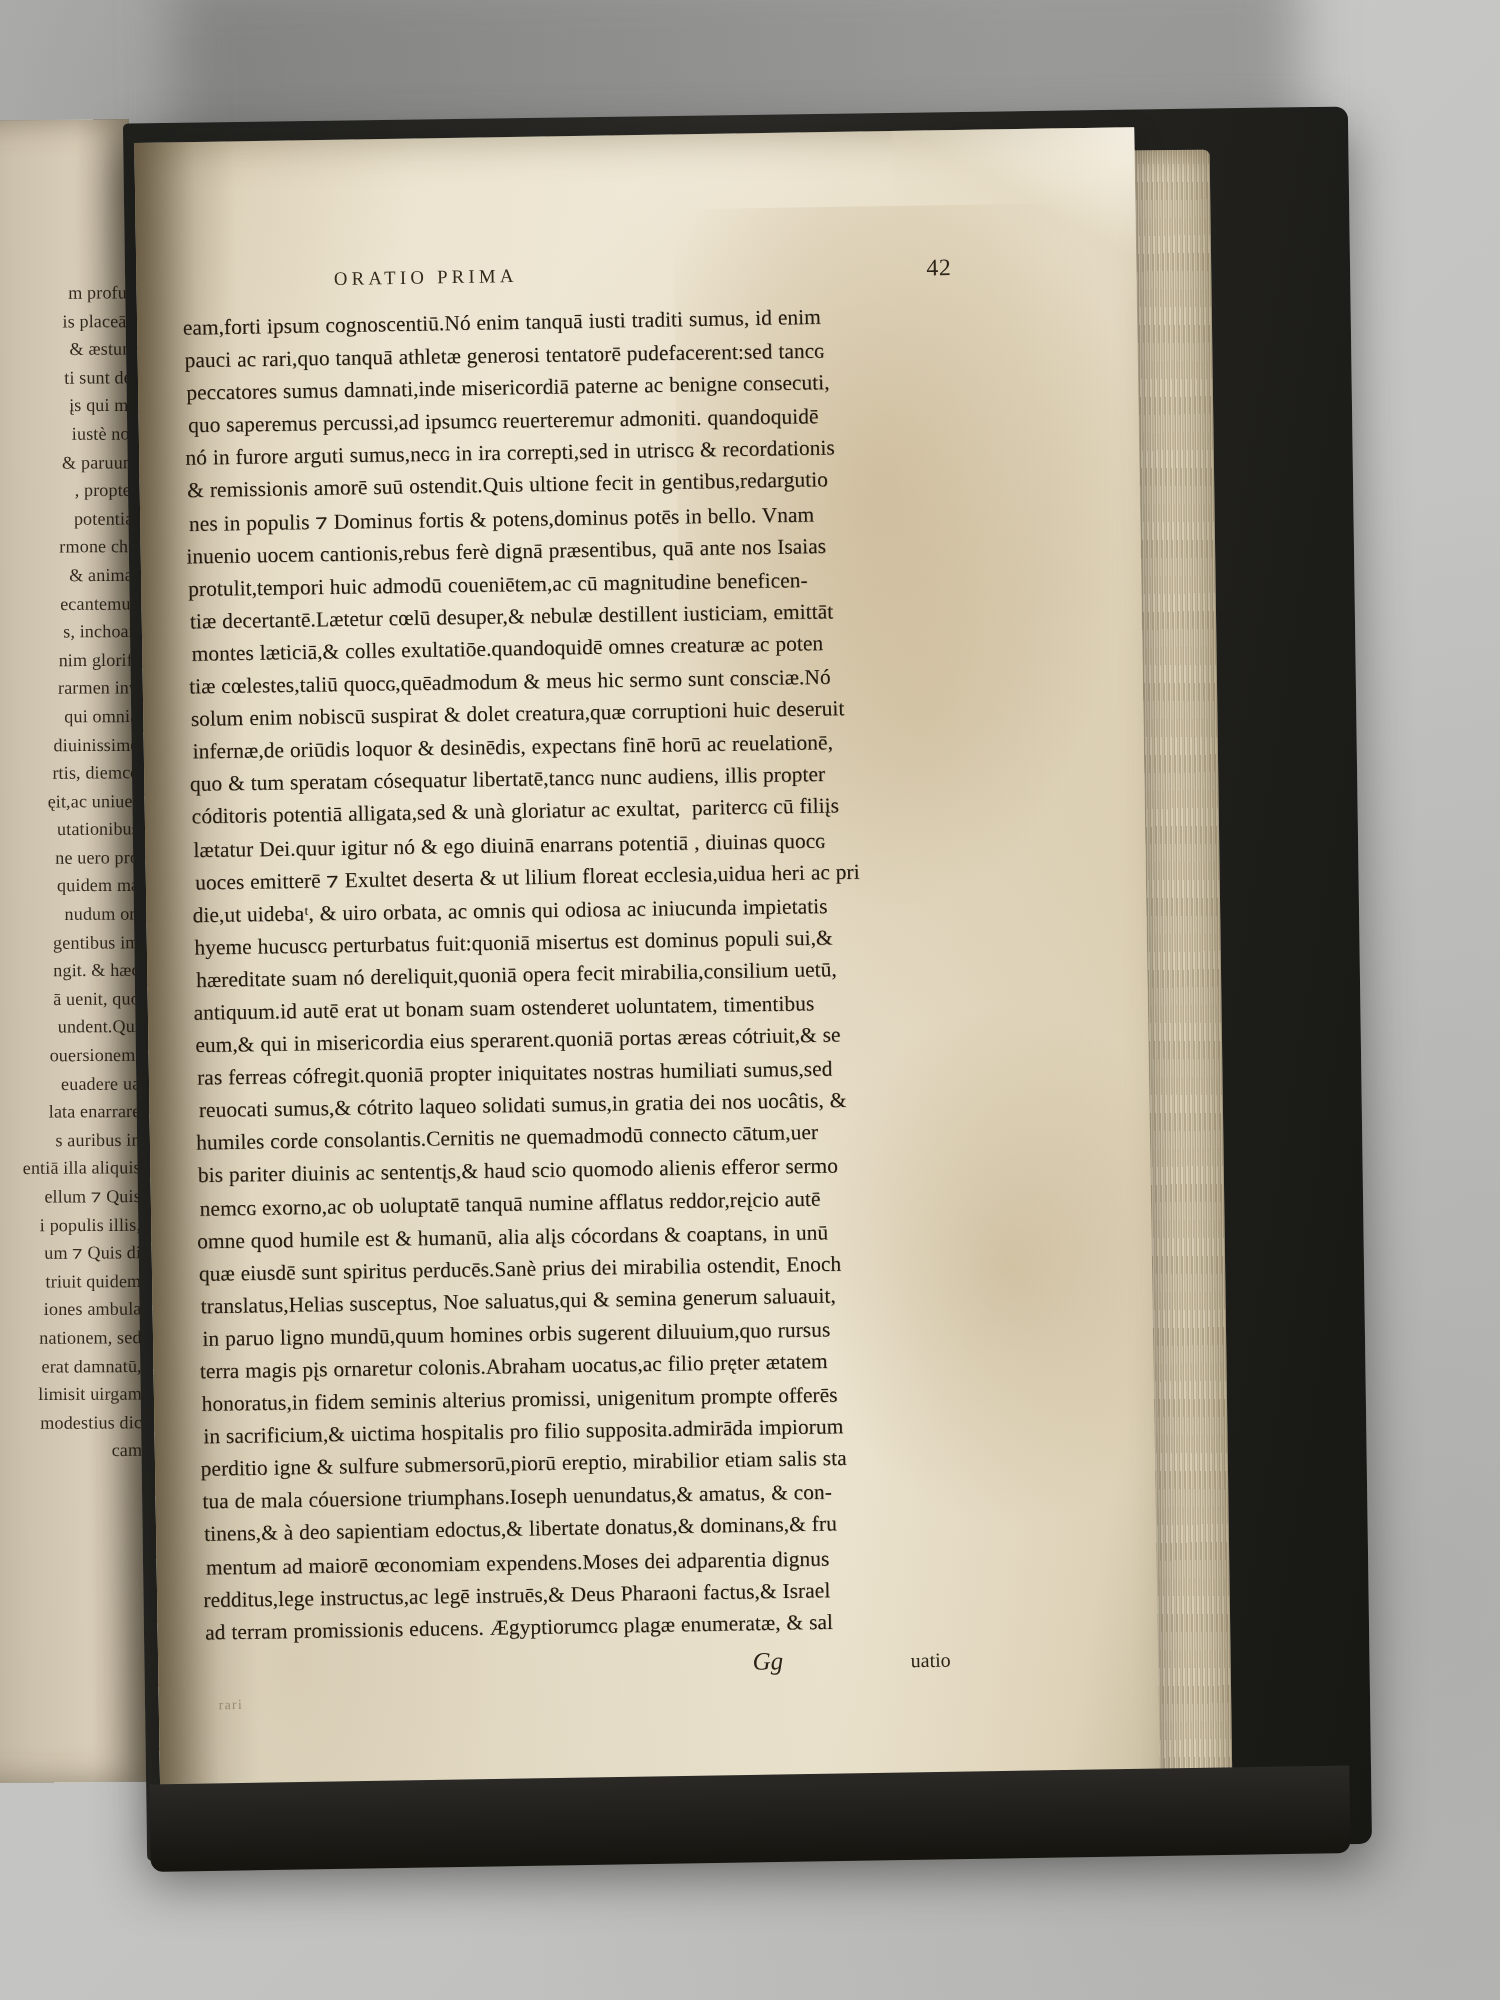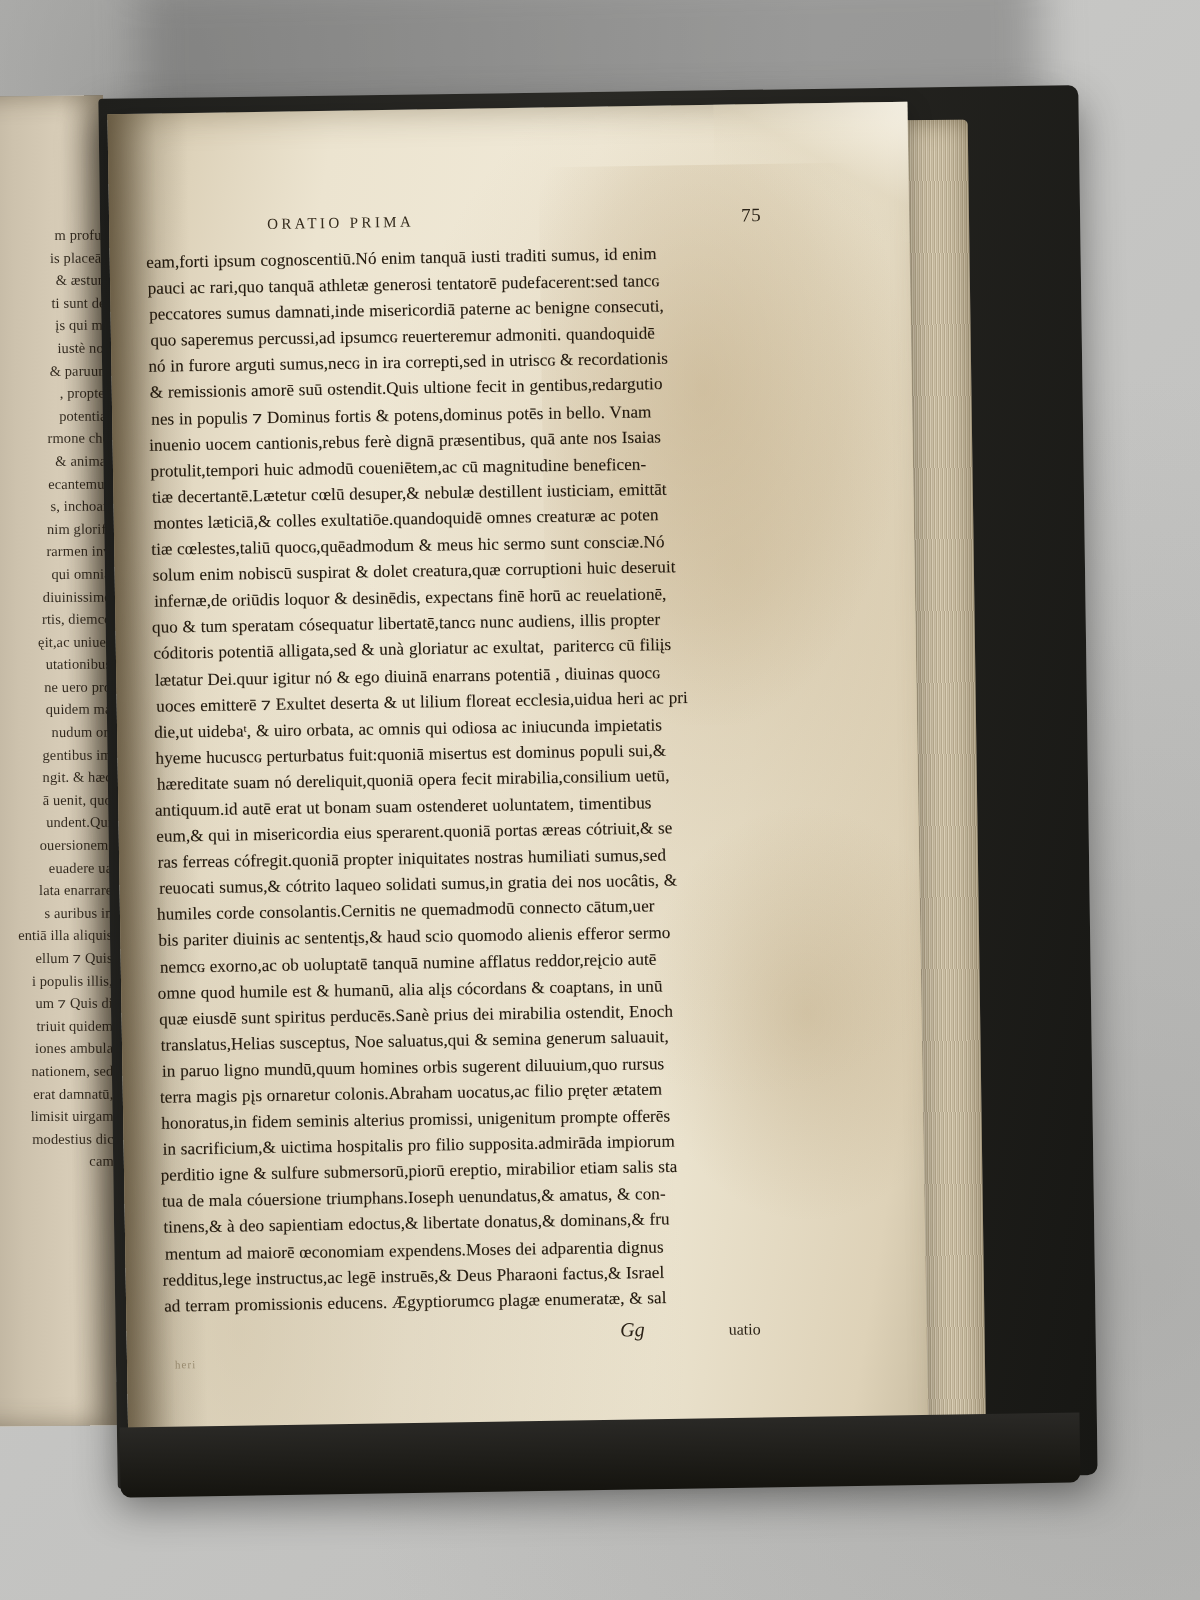--- a/index.html
+++ b/index.html
@@ -203,20 +203,21 @@
     gap: 84px;
   }
   .signature {
     font-size: 20px;
     color: #2b2217;
     font-style: italic;
   }
   .catchword {
     font-size: 16px;
     color: #2b2217;
+    margin-left: 18px;
   }
   .faint-mark {
     position: absolute;
     left: 10px;
     bottom: -22px;
     font-size: 11px;
     color: rgba(110,92,62,0.55);
     letter-spacing: 1px;
   }
 
@@ -292,21 +293,21 @@
   <div class="page">
     <div class="page-stain"></div>
     <div class="page-stain2"></div>
     <div class="gutter-shade"></div>
     <div class="corner-curl"></div>
 
     <div class="textblock">
 
       <div class="header-row">
         <div class="running-head">ORATIO PRIMA</div>
-        <div class="folio">75</div>
+        <div class="folio">42</div>
       </div>
 
       <div class="body-text">
           <span class="ln" style="transform: translateX(-1.5px) rotate(-0.08deg);">eam,forti ipsum cognoscentiū.Nó enim tanquā iusti traditi sumus, id enim</span>
           <span class="ln" style="transform: translateX(-0.5px) rotate(0.04deg);">pauci ac rari,quo tanquā athletæ generosi tentatorē pudefacerent:sed tancɢ</span>
           <span class="ln" style="transform: translateX(0.5px) rotate(-0.04deg);">peccatores sumus damnati,inde misericordiā paterne ac benigne consecuti,</span>
           <span class="ln" style="transform: translateX(1.5px) rotate(0.08deg);">quo saperemus percussi,ad ipsumcɢ reuerteremur admoniti. quandoquidē</span>
           <span class="ln" style="transform: translateX(-1px) rotate(0deg);">nó in furore arguti sumus,necɢ in ira correpti,sed in utriscɢ &amp; recordationis</span>
           <span class="ln" style="transform: translateX(0px) rotate(-0.08deg);">&amp; remissionis amorē suū ostendit.Quis ultione fecit in gentibus,redargutio</span>
           <span class="ln" style="transform: translateX(1px) rotate(0.04deg);">nes in populis ⁊ Dominus fortis &amp; potens,dominus potēs in bello. Vnam</span>
@@ -344,18 +345,18 @@
           <span class="ln" style="transform: translateX(1.5px) rotate(0.08deg);">mentum ad maiorē œconomiam expendens.Moses dei adparentia dignus</span>
           <span class="ln" style="transform: translateX(-1px) rotate(0deg);">redditus,lege instructus,ac legē instruēs,&amp; Deus Pharaoni factus,&amp; Israel</span>
           <span class="ln" style="transform: translateX(0px) rotate(-0.08deg);">ad terram promissionis educens. Ægyptiorumcɢ plagæ enumeratæ, &amp; sal</span>
         </div>
 
       <div class="footer-row">
         <div class="signature">Gg</div>
         <div class="catchword">uatio</div>
       </div>
 
-      <div class="faint-mark">heri</div>
+      <div class="faint-mark">rari</div>
     </div>
   </div>
 
   <div class="bottom-board"></div>
 </div>
 
 </body></html>

